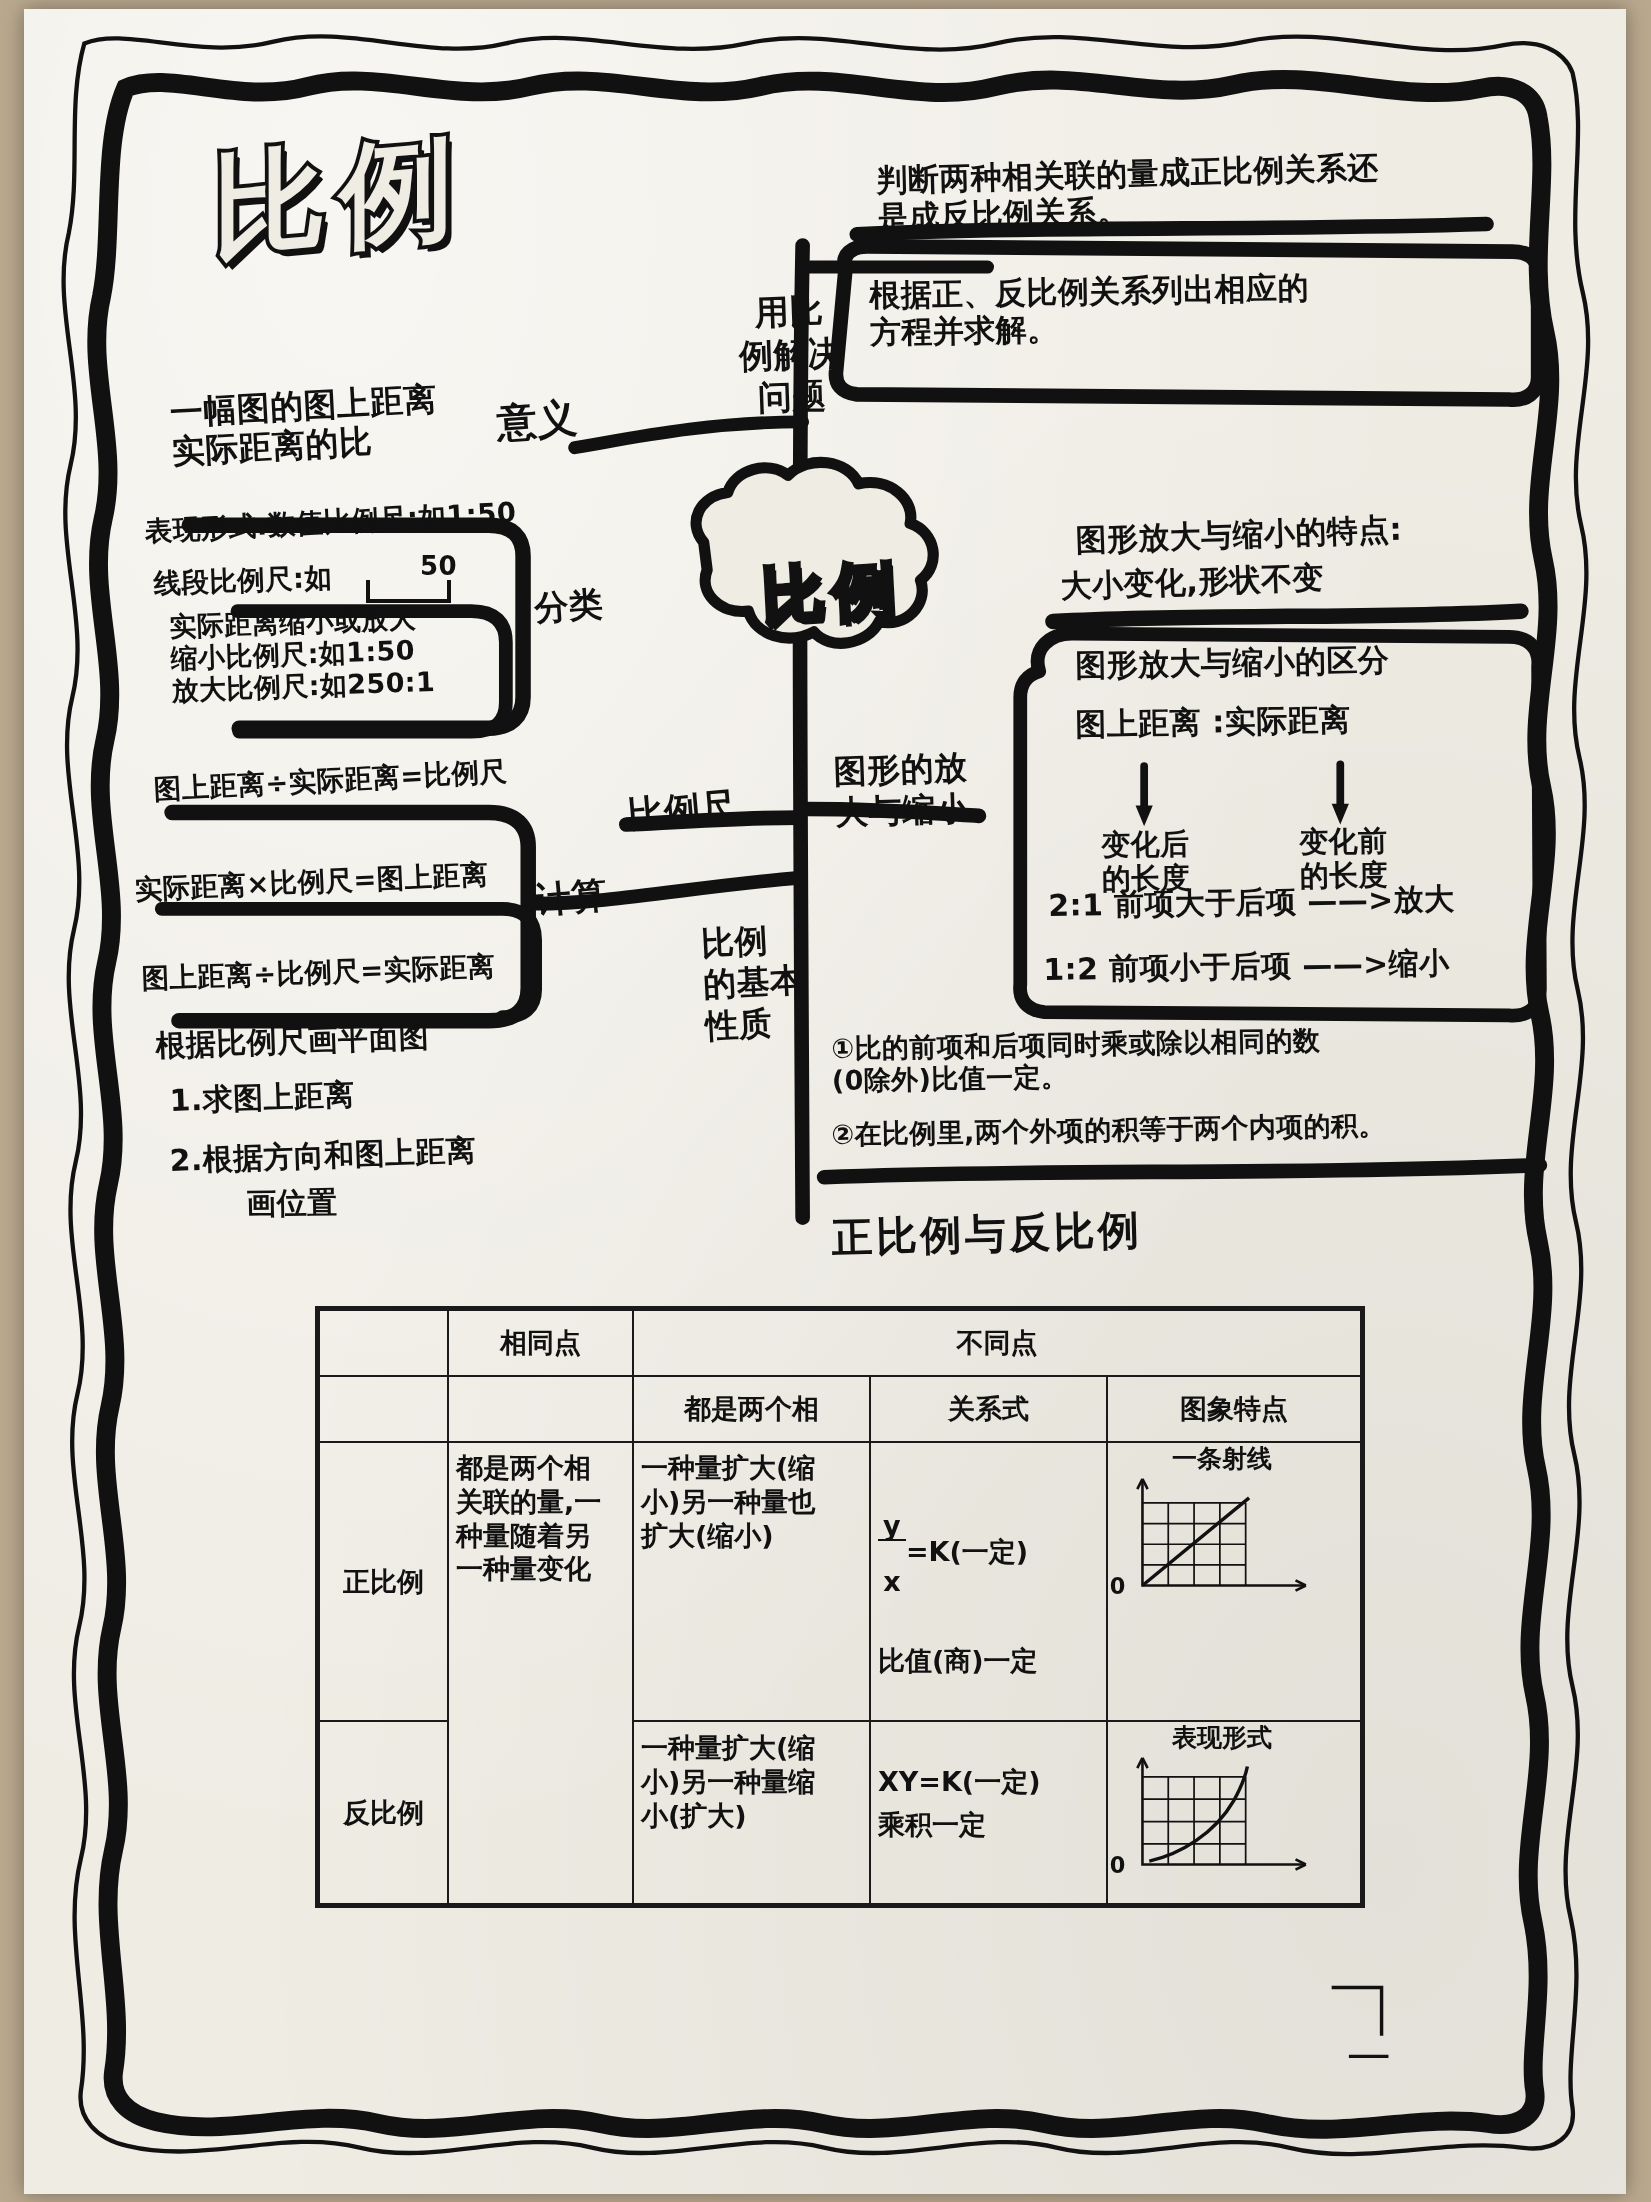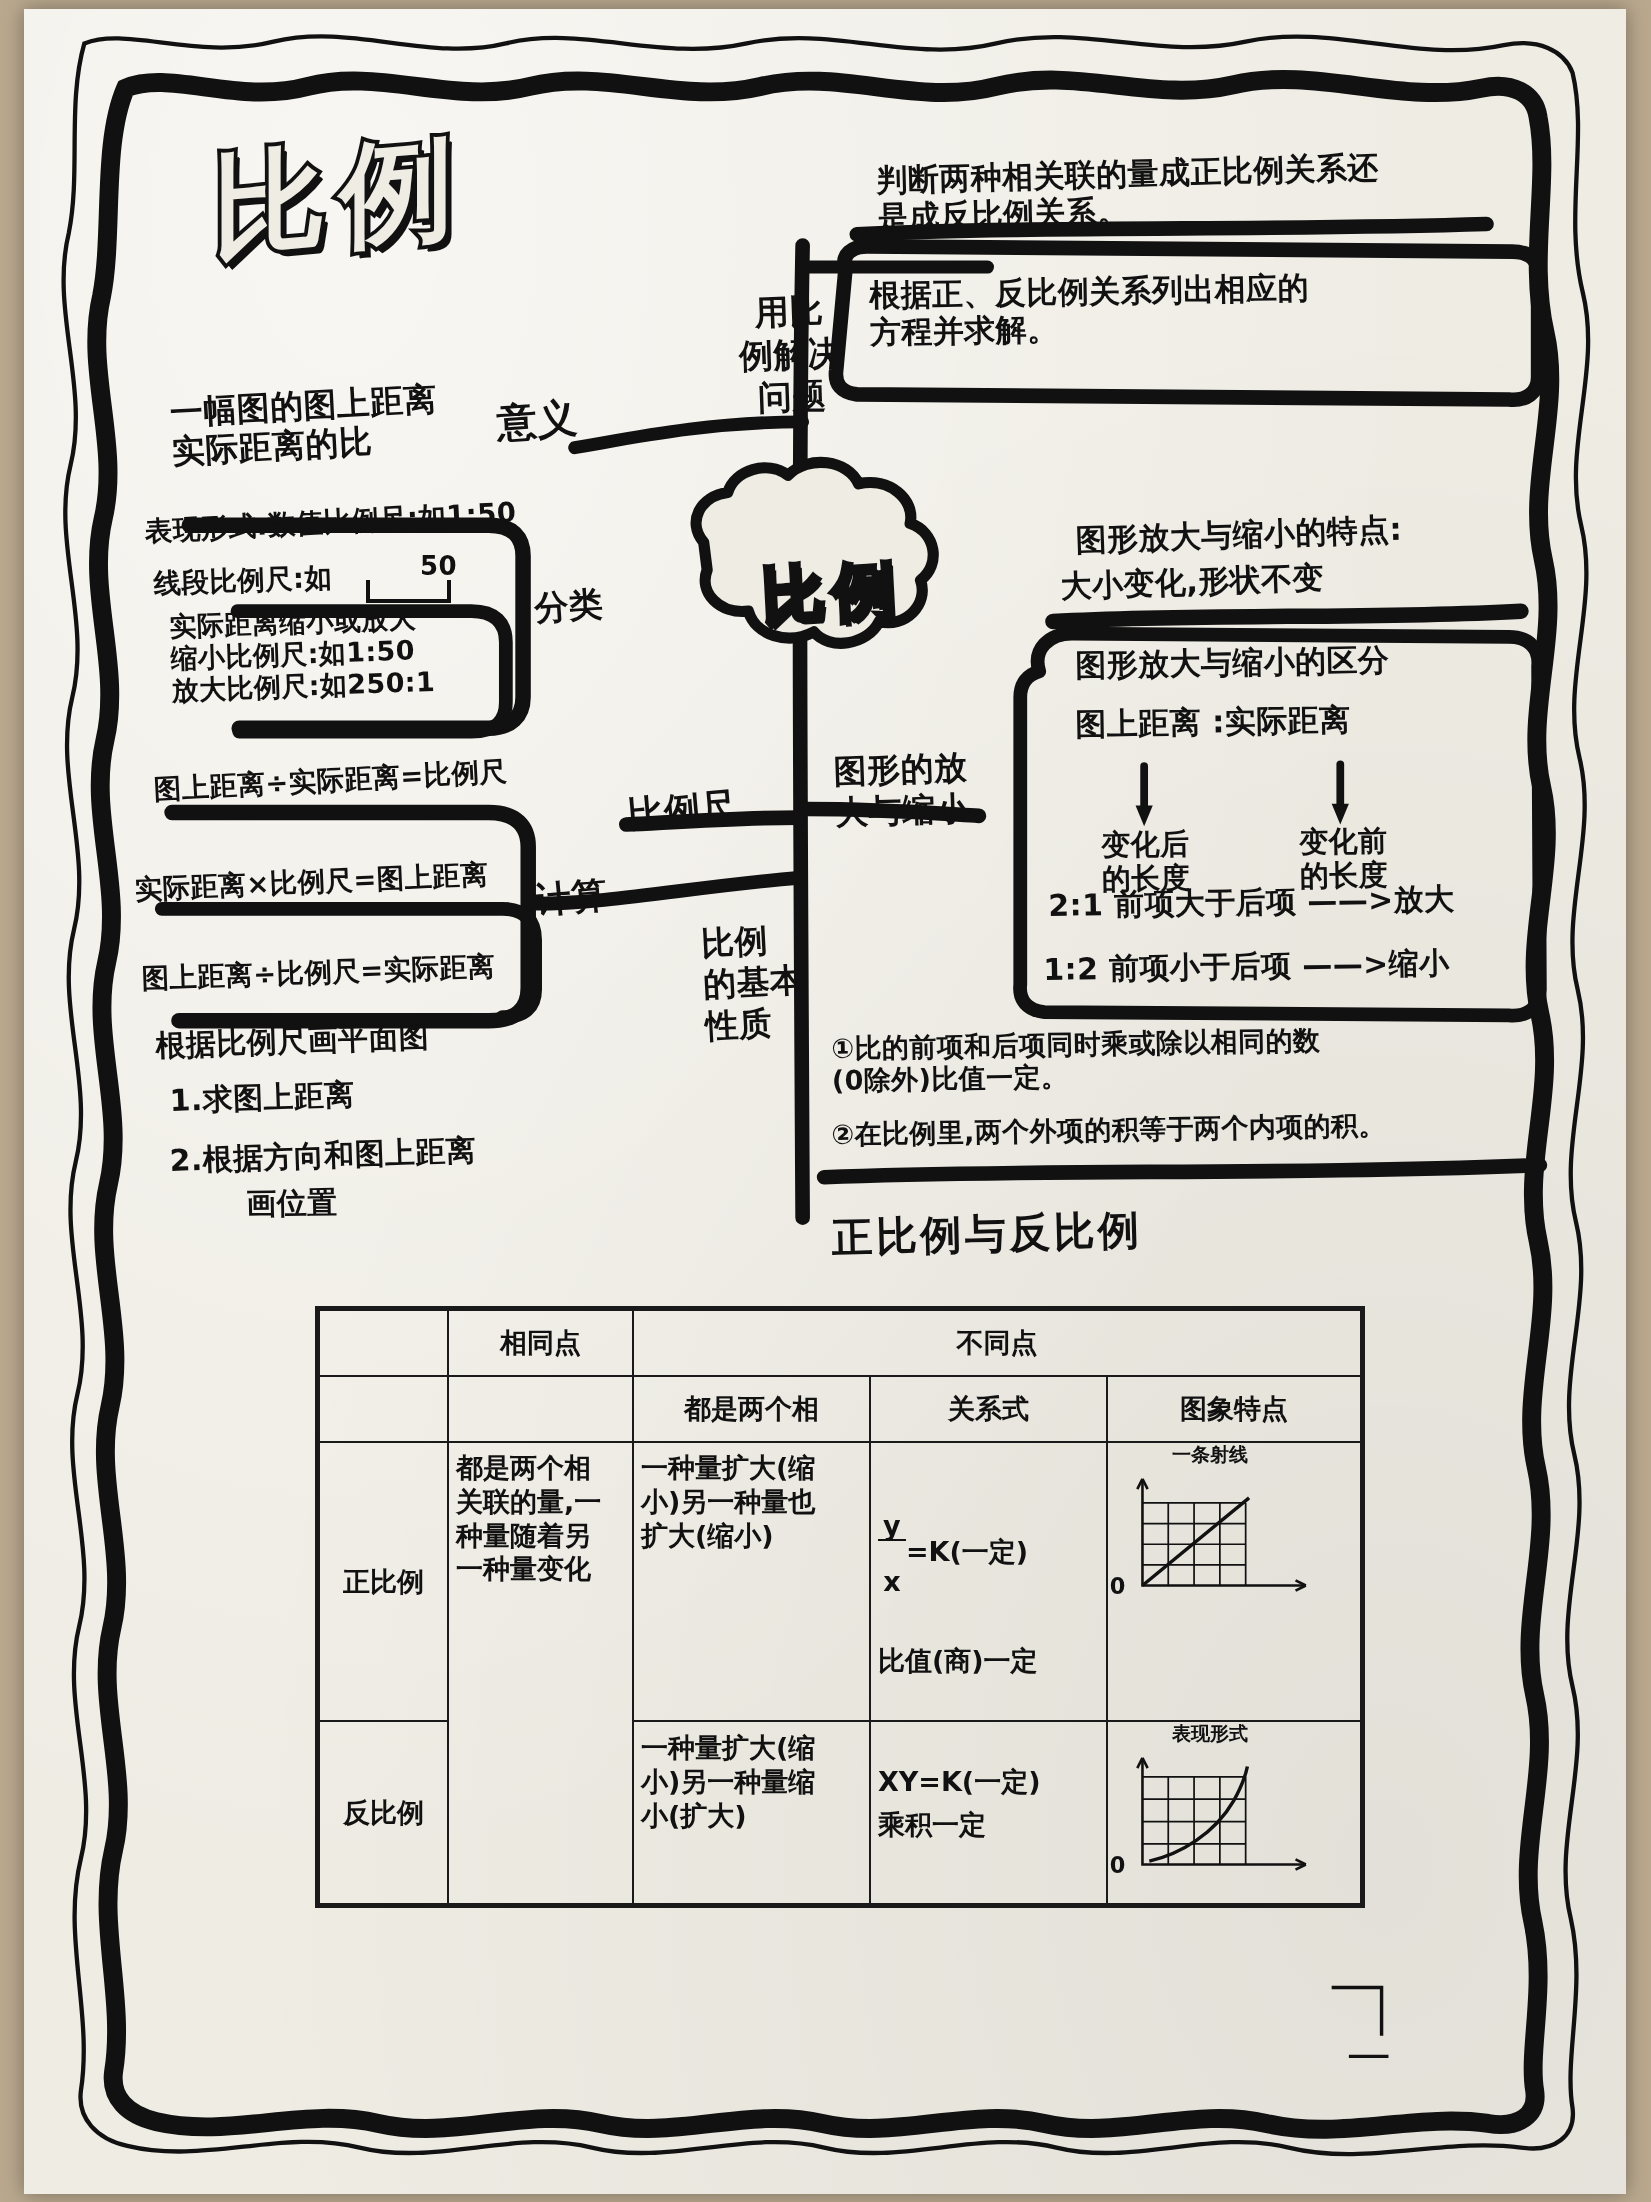--- a/index.html
+++ b/index.html
@@ -90,21 +90,21 @@
     position:absolute;left:291px;top:1900px;width:1050px;height:67px;
     border:3.4px solid #1a1a1a;box-sizing:border-box;
     display:flex;align-items:center;
     font-size:28px;font-weight:700;color:#111;
     letter-spacing:0.9px;
     padding-left:8.6px;
     gap:22.4px;
   }
   .graph-cell{position:relative;height:163px;}
   .graph-cell svg{position:absolute;left:12px;top:29px;}
-  .graph-cap{position:absolute;left:64px;top:0px;font-size:19px;font-weight:700;}
+  .graph-cap{position:absolute;left:64px;top:0px;font-size:25px;font-weight:700;}
   .zero{position:absolute;left:1.7px;top:129px;font-size:22.4px;font-weight:700;}
 </style>
 </head>
 <body>
 
 <div id="sheet">
   <div id="paper-texture"></div>
 
   <svg id="border-svg" viewBox="0 0 1862 2540">
 

